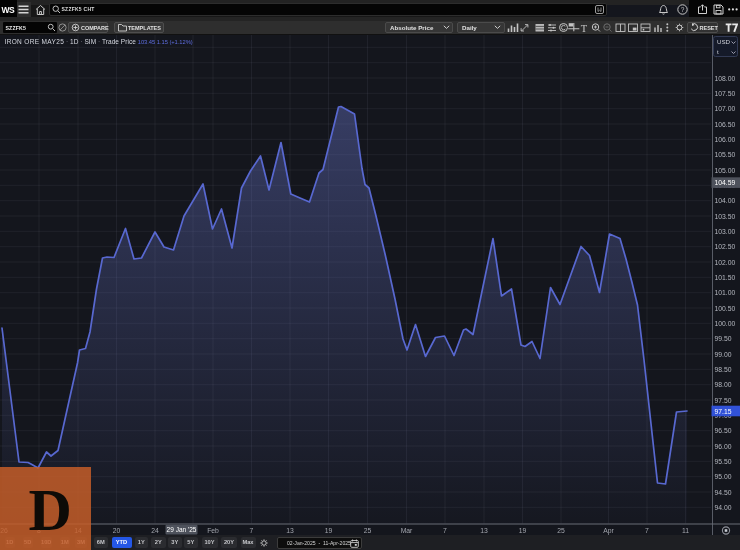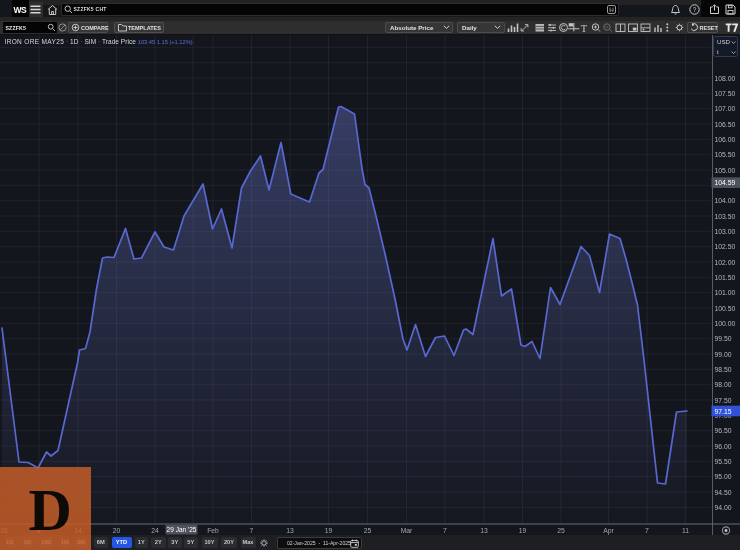--- a/index.html
+++ b/index.html
@@ -1,20 +1,20 @@
 <!DOCTYPE html>
 <html><head><meta charset="utf-8"><style>
 *{margin:0;padding:0;box-sizing:border-box}
 html,body{width:740px;height:550px;overflow:hidden;background:#14161d;font-family:"Liberation Sans",sans-serif}
 #stage{position:relative;width:740px;height:550px}
 .abs{position:absolute}
 </style></head><body>
 <div id="stage">
 
-<div class="abs" style="left:12px;top:0;width:592px;height:17px;background:#171717">
+<div class="abs" style="left:0;top:0;width:592px;height:17px;background:#171717">
   <div class="abs" style="left:16.5px;top:0;width:672px;height:4.5px;background:#232323"></div>
   <div class="abs" style="left:0;top:0;width:16.5px;height:17px;background:#030303"></div>
   <div class="abs" style="left:1.5px;top:4.5px;font-size:8.5px;font-weight:bold;color:#fff;letter-spacing:-0.5px">WS</div>
   <div class="abs" style="left:16.5px;top:2px;width:14px;height:15px;background:#2e2e2e"></div>
   <svg class="abs" style="left:18px;top:5px" width="11" height="9">
         <path d="M0.5 1.2H10.5M0.5 4.5H10.5M0.5 7.8H10.5" stroke="#d5d5d5" stroke-width="1.4"></path>
       </svg>
   <svg class="abs" style="left:35px;top:4px" width="11" height="12">
         <path d="M1 5.5L5.5 1.5L10 5.5M2.3 4.8V10.5H8.7V4.8M4.6 10.5V7.5H6.4V10.5" stroke="#c8c8c8" stroke-width="1" fill="none"></path>
       </svg>

